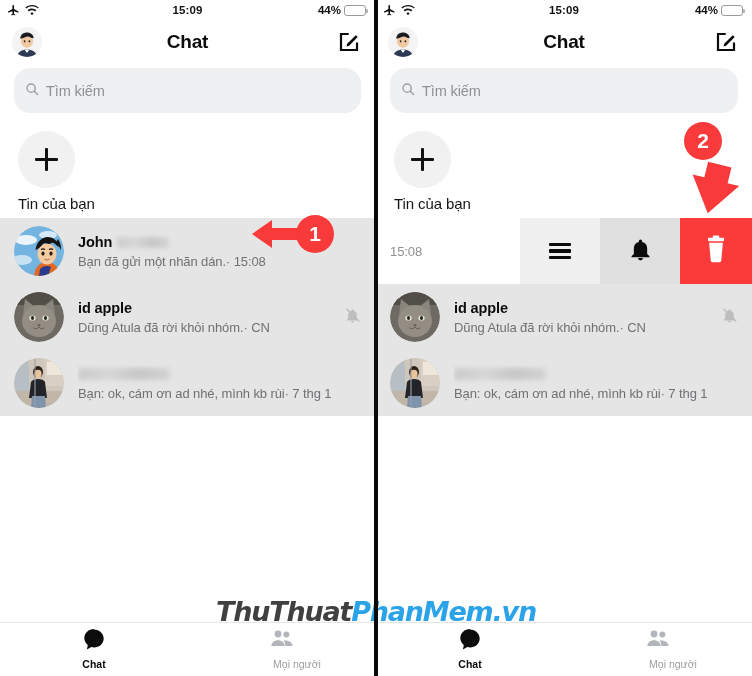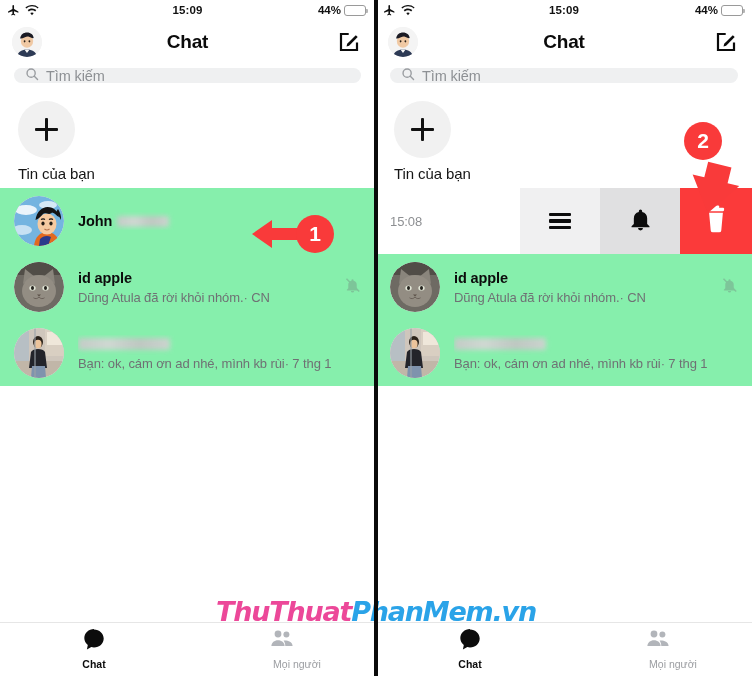--- a/index.html
+++ b/index.html
@@ -104,21 +104,21 @@
   }
   .nav-compose {
     margin-left: auto;
     position: relative; z-index: 3;
     width: 24px; height: 24px;
   }
 
   
   .search-wrap { padding: 4px 14px 6px 14px; }
   .searchbar {
-    height: 15px;
+    height: 45px;
     background: #eff0f1;
     border-radius: 16px;
     display: flex;
     align-items: center;
     gap: 7px;
     padding: 0 11px;
   }
   .search-ph {
     font-size: 14.5px;
     color: #8d9094;
@@ -147,21 +147,21 @@
   }
 
   
   .chatlist { position: relative; }
   .chatrow {
     height: 66px;
     display: flex;
     align-items: center;
     padding: 0 14px 0 14px;
     position: relative;
-    background: #86efac;
+    background: #e5e5e5;
   }
   .avatar {
     width: 50px; height: 50px;
     border-radius: 50%;
     overflow: hidden;
     flex: 0 0 auto;
     position: relative;
     background: #ddd;
   }
   .row-text {
@@ -255,21 +255,21 @@
     top: 596px;
     text-align: center;
     z-index: 35;
     font-size: 27px;
     font-weight: bold;
     font-style: italic;
     font-family: "DejaVu Sans", sans-serif;
     letter-spacing: -1.2px;
     white-space: nowrap;
   }
-  .wm-red { color: #ec4899; }
+  .wm-red { color: #404040; }
   .wm-blue { color: #2aa3e8; }
 
   
   .tabbar {
     position: absolute;
     bottom: 0; left: 0; right: 0;
     height: 54px;
     background: #fff;
     border-top: 1px solid #e6e6e6;
     display: flex;
@@ -383,20 +383,21 @@
               <path d="M27 23.5c1.3-.8 2.8-.8 4 0M35 23.5c1.3-.8 2.8-.8 4 0" stroke="#141414" stroke-width="1.3" fill="none"></path>
               <path d="M30.5 33c1.5 1.2 3.5 1.2 5 0" stroke="#b5724c" stroke-width="1.1" fill="none"></path>
             </g>
           </svg>
         </div>
         <div class="row-text">
           <div class="row-name">
             <span>John</span>
             <span class="blur-name" style="width:52px"></span>
           </div>
+          <div class="row-snippet">Bạn đã gửi một nhãn dán.· 15:08</div>
         </div>
       </div>
 
       <div class="chatrow">
         <div class="avatar">
           <svg width="50" height="50" viewBox="0 0 50 50">
             <defs>
                 <clipPath id="c2">
                   <circle cx="25" cy="25" r="25"></circle>
                 </clipPath>

